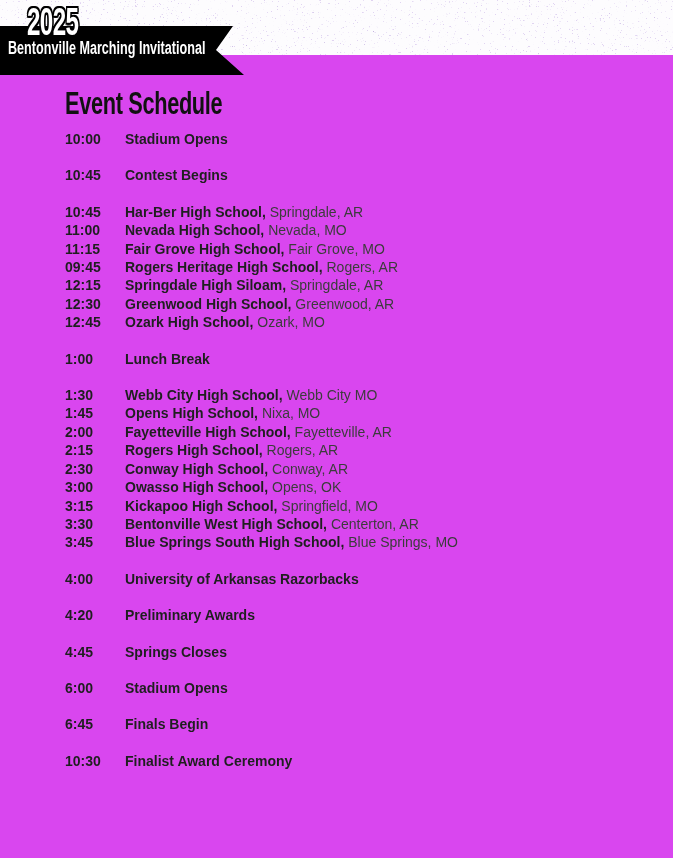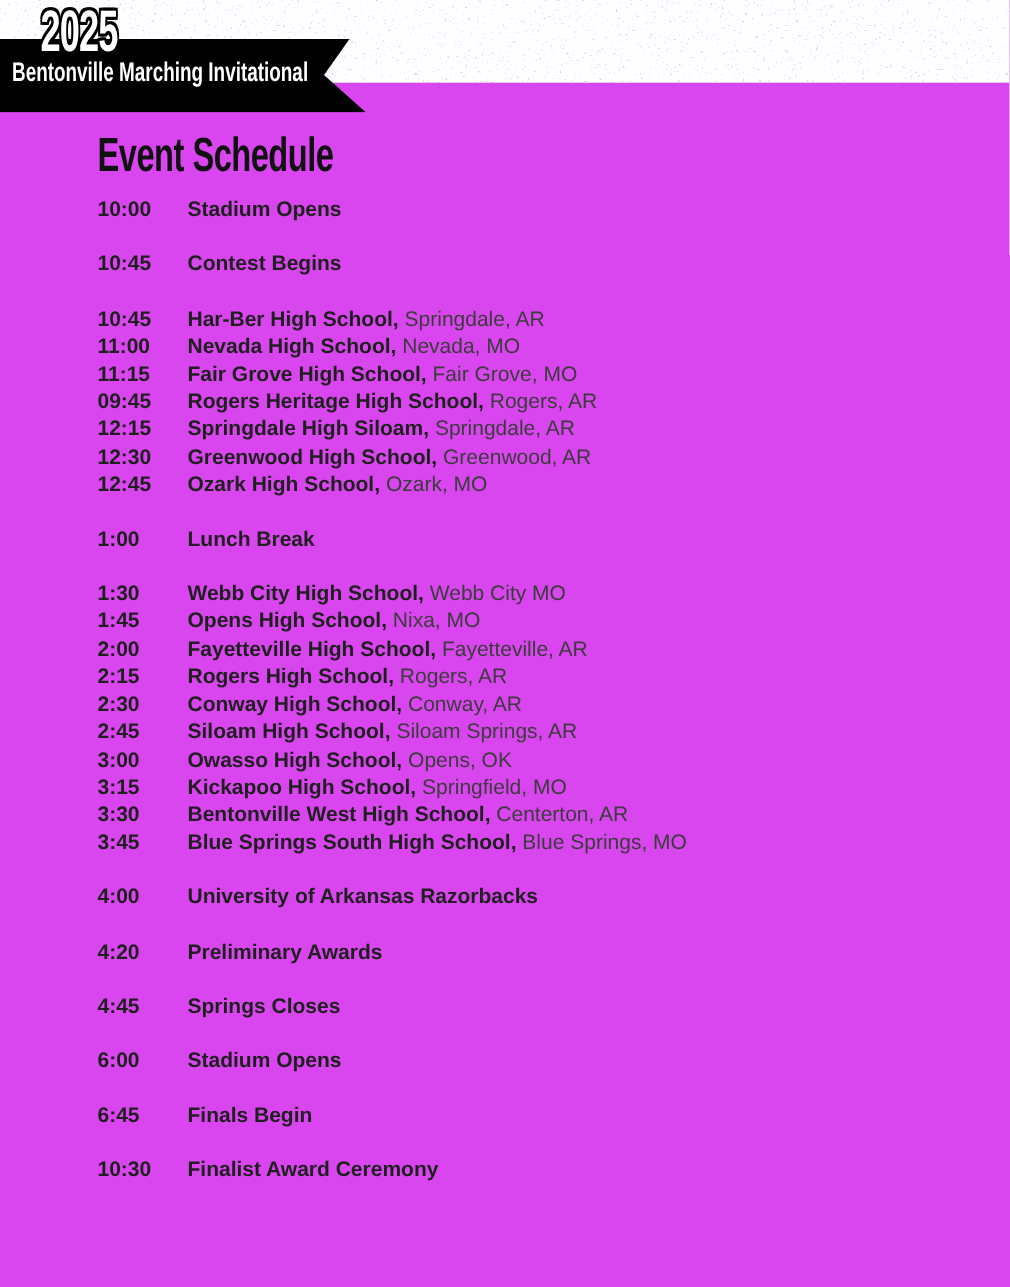--- a/index.html
+++ b/index.html
@@ -152,21 +152,20 @@
         </div>
         <div class="group">
           <div class="row"><span class="time">1:00</span><span class="event">Lunch Break</span></div>
         </div>
         <div class="group">
           <div class="row"><span class="time">1:30</span><span class="event">Webb City High School,</span> <span class="loc">Webb City MO</span></div>
           <div class="row"><span class="time">1:45</span><span class="event">Opens High School,</span> <span class="loc">Nixa, MO</span></div>
           <div class="row"><span class="time">2:00</span><span class="event">Fayetteville High School,</span> <span class="loc">Fayetteville, AR</span></div>
           <div class="row"><span class="time">2:15</span><span class="event">Rogers High School,</span> <span class="loc">Rogers, AR</span></div>
           <div class="row"><span class="time">2:30</span><span class="event">Conway High School,</span> <span class="loc">Conway, AR</span></div>
-          <div class="row"><span class="time">2:45</span><span class="event">Siloam High School,</span> <span class="loc">Siloam Springs, AR</span></div>
           <div class="row"><span class="time">3:00</span><span class="event">Owasso High School,</span> <span class="loc">Opens, OK</span></div>
           <div class="row"><span class="time">3:15</span><span class="event">Kickapoo High School,</span> <span class="loc">Springfield, MO</span></div>
           <div class="row"><span class="time">3:30</span><span class="event">Bentonville West High School,</span> <span class="loc">Centerton, AR</span></div>
           <div class="row"><span class="time">3:45</span><span class="event">Blue Springs South High School,</span> <span class="loc">Blue Springs, MO</span></div>
         </div>
         <div class="group">
           <div class="row"><span class="time">4:00</span><span class="event">University of Arkansas Razorbacks</span></div>
         </div>
         <div class="group">
           <div class="row"><span class="time">4:20</span><span class="event">Preliminary Awards</span></div>

